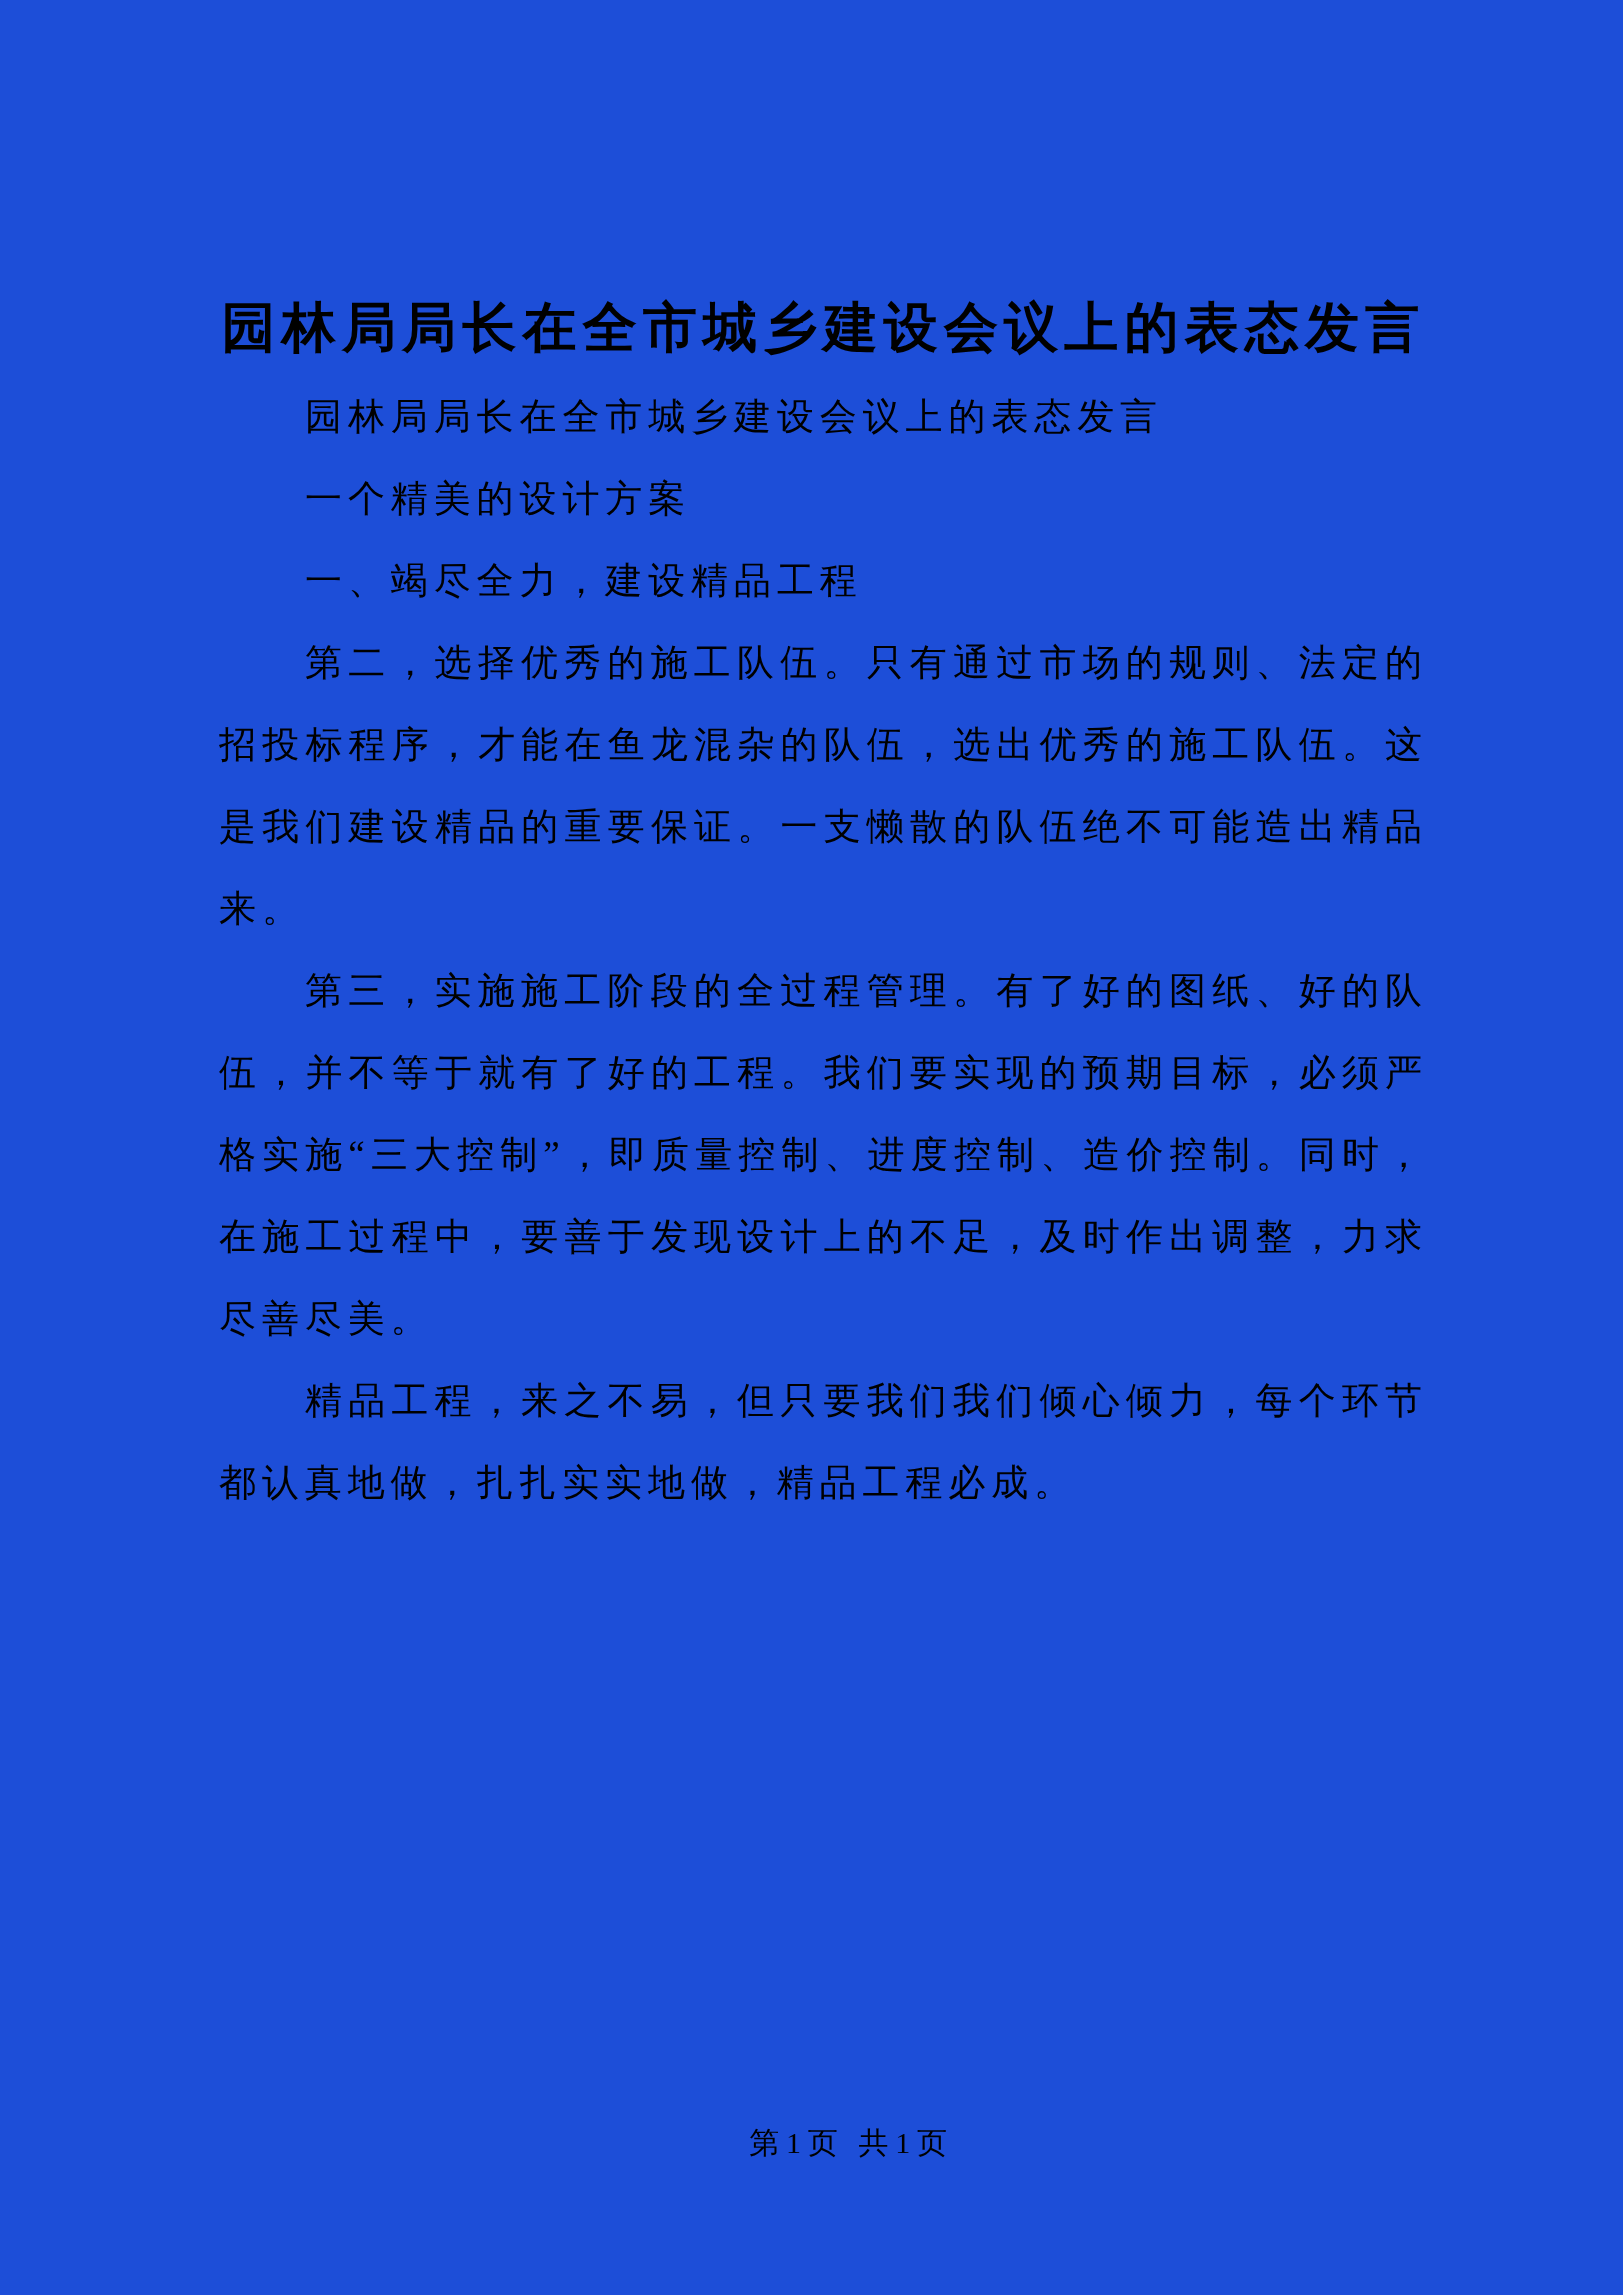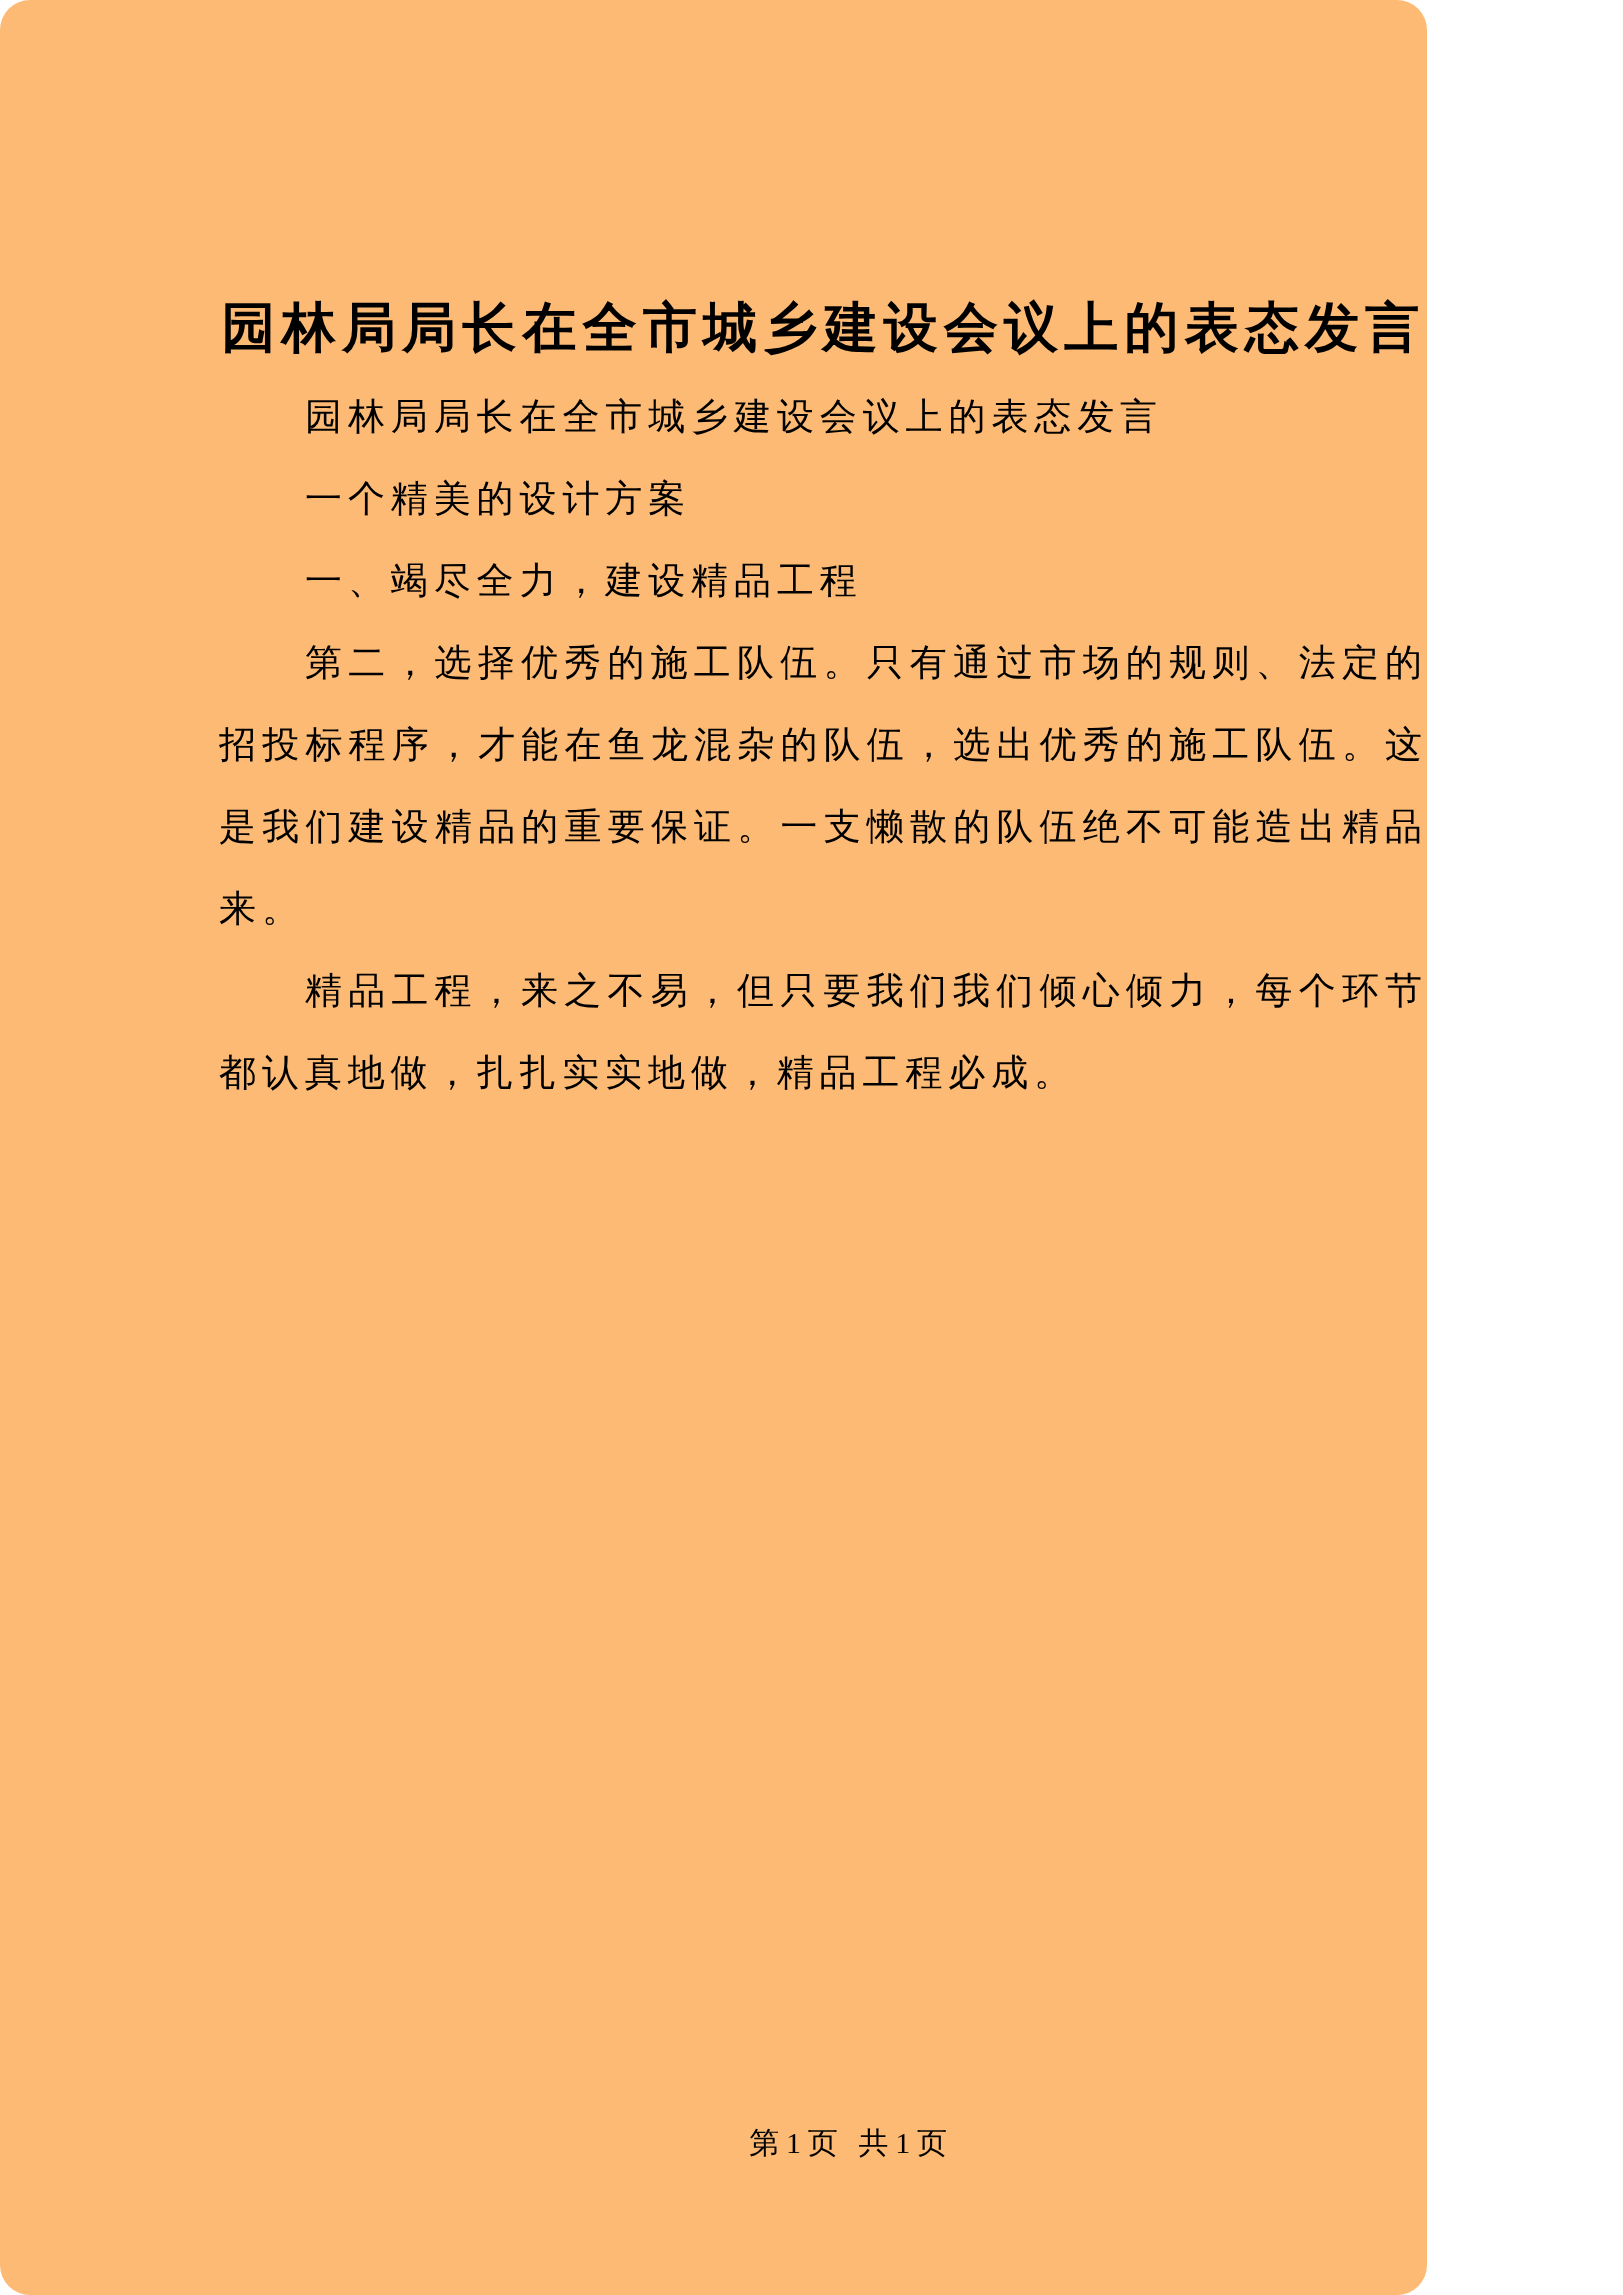--- a/index.html
+++ b/index.html
@@ -2,27 +2,26 @@
 <html style="font-size:9px"><head>
 <meta charset="utf-8">
 <style>
   html, body {
     margin: 0;
     padding: 0;
     background: #ffffff;
   }
   .page {
     position: relative;
-    width: 1427px;
+    width: 1623px;
     height: 2295px;
-    background: #fdba74;
+    background: #1d4ed8;
     color: #000000;
     font-family: "Liberation Serif", serif;
     overflow: hidden;
-    border-radius: 30px;
   }
   .content {
     position: absolute;
     left: 219px;
     top: 286px;
     width: 1209px;
   }
   .doc-title {
     margin: 0 0 6.2px 0;
     font-size: 54px;
@@ -57,18 +56,19 @@
 <body>
 
 <div class="page">
   <div class="content">
     <h1 class="doc-title">园林局局长在全市城乡建设会议上的表态发言</h1>
     <div class="doc-body">
       <p>园林局局长在全市城乡建设会议上的表态发言</p>
       <p>一个精美的设计方案</p>
       <p>一、竭尽全力，建设精品工程</p>
       <p>第二，选择优秀的施工队伍。只有通过市场的规则、法定的招投标程序，才能在鱼龙混杂的队伍，选出优秀的施工队伍。这是我们建设精品的重要保证。一支懒散的队伍绝不可能造出精品来。</p>
+      <p>第三，实施施工阶段的全过程管理。有了好的图纸、好的队伍，并不等于就有了好的工程。我们要实现的预期目标，必须严格实施“三大控制”，即质量控制、进度控制、造价控制。同时，在施工过程中，要善于发现设计上的不足，及时作出调整，力求尽善尽美。</p>
       <p>精品工程，来之不易，但只要我们我们倾心倾力，每个环节都认真地做，扎扎实实地做，精品工程必成。</p>
     </div>
   </div>
   <div class="page-footer">第1页 共1页</div>
 </div>
 
 
 </body></html>

